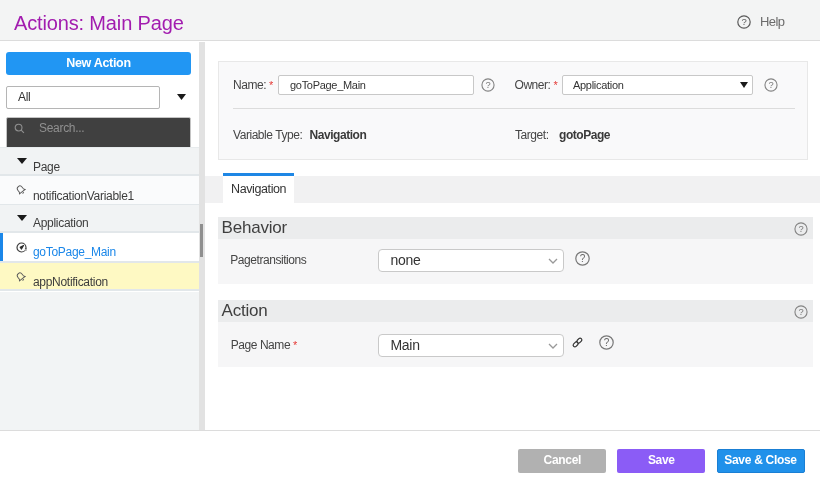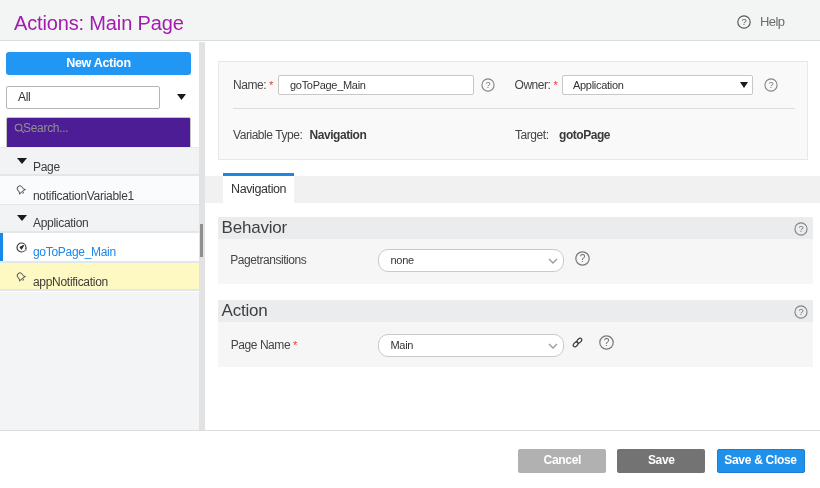--- a/index.html
+++ b/index.html
@@ -9,21 +9,21 @@
 
 #header { left:0; top:0; width:820px; height:41px; background:#f3f4f4; border-bottom:1px solid #dcdcdc; }
 #title { left:14px; top:11.5px; font-size:20px; color:#a21caf; letter-spacing:-0.15px; }
 #helpTop { left:760px; top:13.5px; font-size:13px; color:#6b6b6b; letter-spacing:-0.6px; }
 
 
 #sidebar { left:0; top:42px; width:199px; height:388px; background:#fff; }
 #treebg { left:0; top:291.5px; width:199px; height:138px; background:#f2f4f5; }
 #btnNew { left:6px; top:52px; width:185px; height:23px; background:#2196f3; border-radius:3px; color:#fff; font-weight:bold; font-size:12.5px; text-align:center; line-height:23px; }
 #selAll { left:6px; top:86px; width:154px; height:23px; background:#fff; border:1px solid #b5b5b5; border-radius:2px; font-size:12px; color:#333; line-height:21px; padding-left:11px; }
-#search { left:6px; top:117px; width:185px; height:32px; background:#4c1d95; border:1px solid #c4c4c4; border-radius:2px; font-size:12px; color:#909090; line-height:20.5px; padding-left:16px; }
+#search { left:6px; top:117px; width:185px; height:32px; background:#404040; border:1px solid #c4c4c4; border-radius:2px; font-size:12px; color:#909090; line-height:20.5px; padding-left:32px; }
 
 .trow { left:0; width:199px; font-size:12px; color:#3d3d3d; padding-left:33px; padding-top:6px; }
 .tdiv { left:0; width:199px; background:#e2e7ea; }
 .tri { position:absolute; left:17px; width:0; height:0; border-left:5px solid transparent; border-right:5px solid transparent; border-top:6px solid #1a1a1a; }
 
 
 #track { left:199px; top:42px; width:6px; height:387.5px; background:#e2e2e2; }
 #thumb { left:200px; top:224px; width:3px; height:33px; background:#8f8f8f; }
 
 
@@ -36,27 +36,27 @@
 .val { font-size:12px; color:#3a3a3a; font-weight:bold; letter-spacing:-0.45px; }
 
 
 #tabstrip { left:205px; top:175.7px; width:615px; height:27.7px; background:#f1f1f2; }
 #tabline { left:223.4px; top:173.3px; width:70.5px; height:2.5px; background:#1e87e5; }
 #tabactive { left:223.4px; top:175.7px; width:70.5px; height:27.8px; background:#fff; font-size:12.5px; color:#333; text-align:center; line-height:27px; letter-spacing:-0.4px; }
 
 
 .phead { position:absolute; left:217.5px; width:595px; background:#ebeced; font-size:17px; color:#3f3f3f; padding-left:4px; letter-spacing:-0.2px; }
 .pbody { position:absolute; left:217.5px; width:595px; background:#f6f6f7; }
-.combo { position:absolute; background:#fff; border:1px solid #c9c9c9; border-radius:10px; font-size:11px; color:#333; }
+.combo { position:absolute; background:#fff; border:1px solid #c9c9c9; border-radius:4px; font-size:14px; color:#333; }
 
 
 #footer { left:0; top:429.5px; width:820px; height:58.5px; background:#fff; border-top:1.3px solid #dcdcdc; }
 .fbtn { position:absolute; top:449px; height:23.5px; border-radius:2px; color:#fff; font-weight:bold; font-size:12px; text-align:center; line-height:23.5px; letter-spacing:-0.3px; }
 #btnCancel { left:518.3px; width:88px; background:#b1b1b1; }
-#btnSave { left:617.3px; width:88px; background:#737373; }
+#btnSave { left:617.3px; width:88px; background:#8b5cf6; }
 #btnSaveClose { left:716.5px; width:88px; background:#2091ea; border:1px solid #1a7fd4; line-height:21.5px; }
 </style>
 </head>
 <body>
 <div class="abs" id="header"></div>
 <div class="abs" id="title">Actions: Main Page</div>
 <svg class="abs" style="left:737px;top:14.5px" width="14" height="14" viewBox="0 0 14 14">
     <circle cx="7" cy="7" r="6.2" fill="none" stroke="#5a5a5a" stroke-width="1.2"></circle>
     <text x="7" y="10.4" font-size="9.5" fill="#5a5a5a" text-anchor="middle" font-family="Liberation Sans">?</text>
   </svg>

